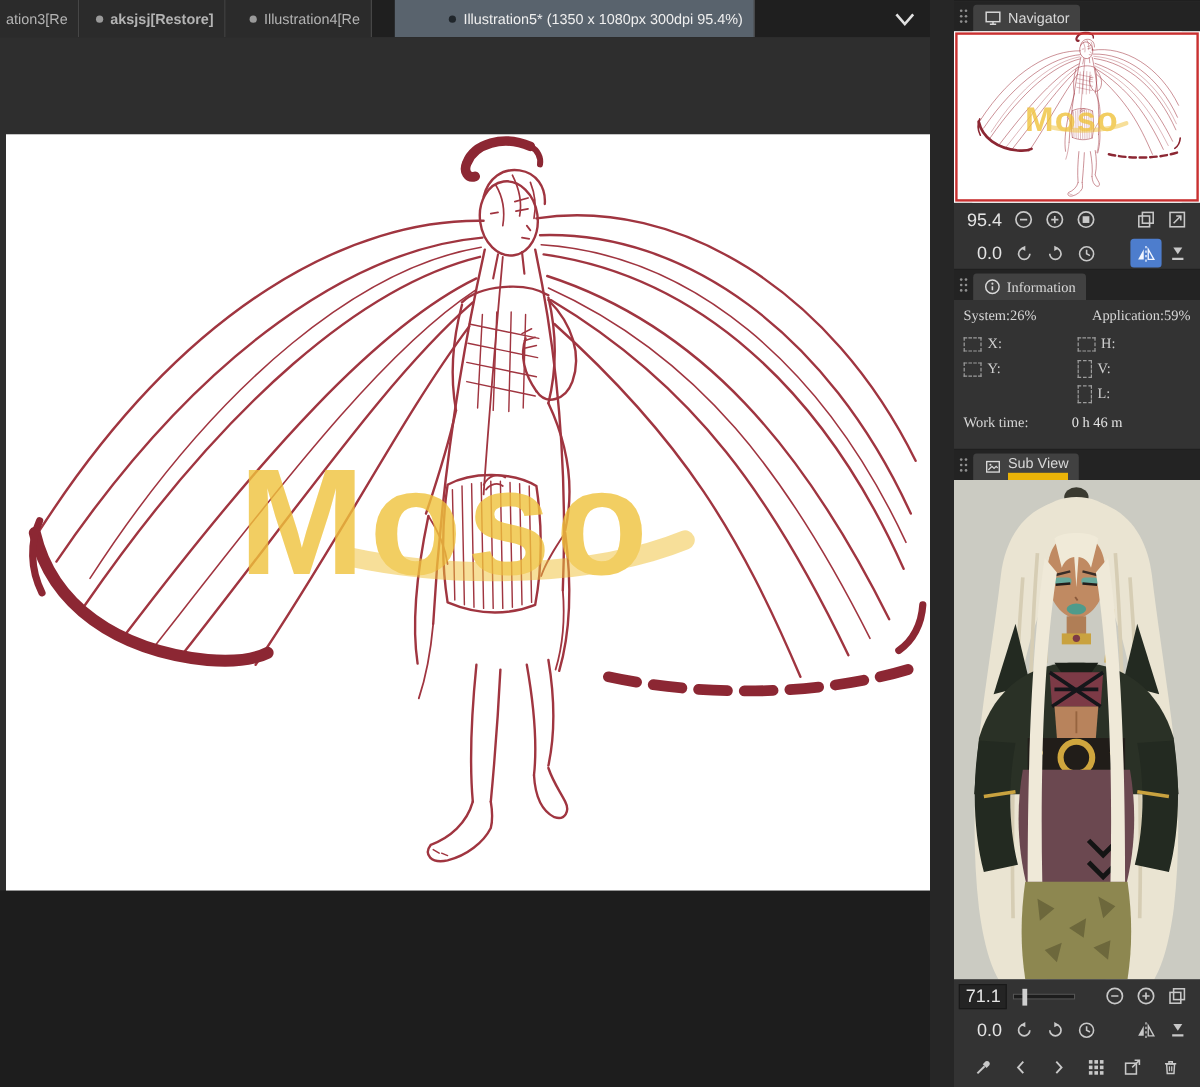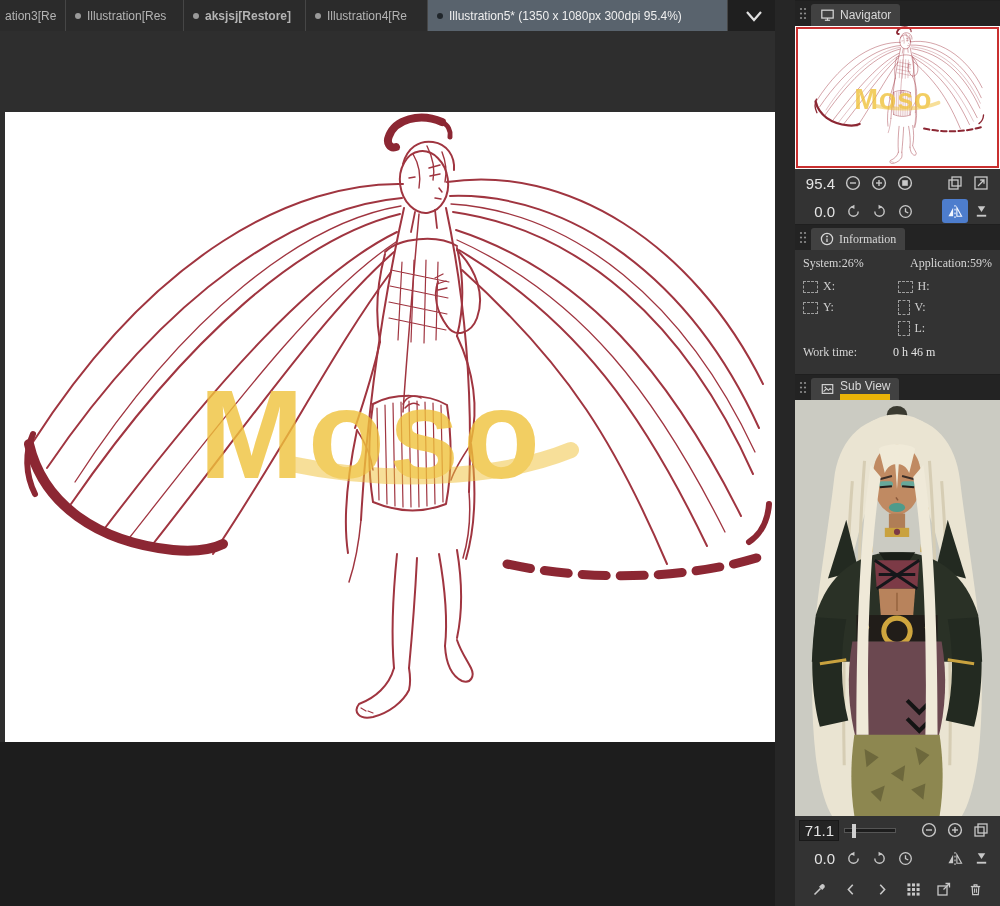--- a/index.html
+++ b/index.html
@@ -5,26 +5,26 @@
   * { margin:0; padding:0; box-sizing:border-box; }
   html,body { width:1000px; height:906px; overflow:hidden; background:#262626;
     font-family:"Liberation Sans", sans-serif; }
   .app { position:relative; width:1000px; height:906px; }
 
   
   .tabbar { position:absolute; left:0; top:0; width:775px; height:31px;
     background:#1f1f1f; display:flex; align-items:stretch; overflow:hidden; }
   .tab { display:flex; align-items:center; gap:6px; padding:0 9px;
     background:#2b2b2b; border-right:1px solid #464646; color:#b4b4b4;
-    font-size:12px; white-space:nowrap; overflow:hidden; flex:0 0 auto; }
+    font-size:12px; white-space:nowrap; overflow:hidden; flex:0 0 auto;justify-content:flex-end; }
   .tab.t1 { width:66px; }
   .tab.t2 { width:118px; }
   .tab.t3 { width:122px;font-weight:bold; }
   .tab.t4 { width:122px; }
-  .tab.t5 { width:300px; }
+  .tab.t5 { width:300px;margin-left:19px; }
   .tab.t1 .tab-label { margin-left:-4px; }
   .tab.active { background:#59636d; color:#efefef; }
   .tab-dot { width:6px; height:6px; border-radius:50%; background:#9a9a9a; flex:0 0 auto; }
   .tab.active .tab-dot { background:#20262b; }
   .tab-label { overflow:hidden; text-overflow:clip; }
   .tab-overflow { display:flex; align-items:center; justify-content:center;
     width:42px; margin-left:auto; color:#e0e0e0; }
 
   
   .canvas-area { position:absolute; left:0; top:31px; width:775px; height:875px; background:#2e2e2e; }
@@ -79,24 +79,20 @@
     padding:0 12px; flex:0 0 auto; }
 </style>
 </head>
 <body>
 
 <div class="app">
 
   <div class="tabbar">
     <div class="tab t1">
       <span class="tab-label">ation3[Re</span>
-    </div>
-    <div class="tab t2">
-      <span class="tab-dot"></span>
-      <span class="tab-label">Illustration[Res</span>
     </div>
     <div class="tab t3">
       <span class="tab-dot"></span>
       <span class="tab-label">aksjsj[Restore]</span>
     </div>
     <div class="tab t4">
       <span class="tab-dot"></span>
       <span class="tab-label">Illustration4[Re</span>
     </div>
     <div class="tab t5 active">

